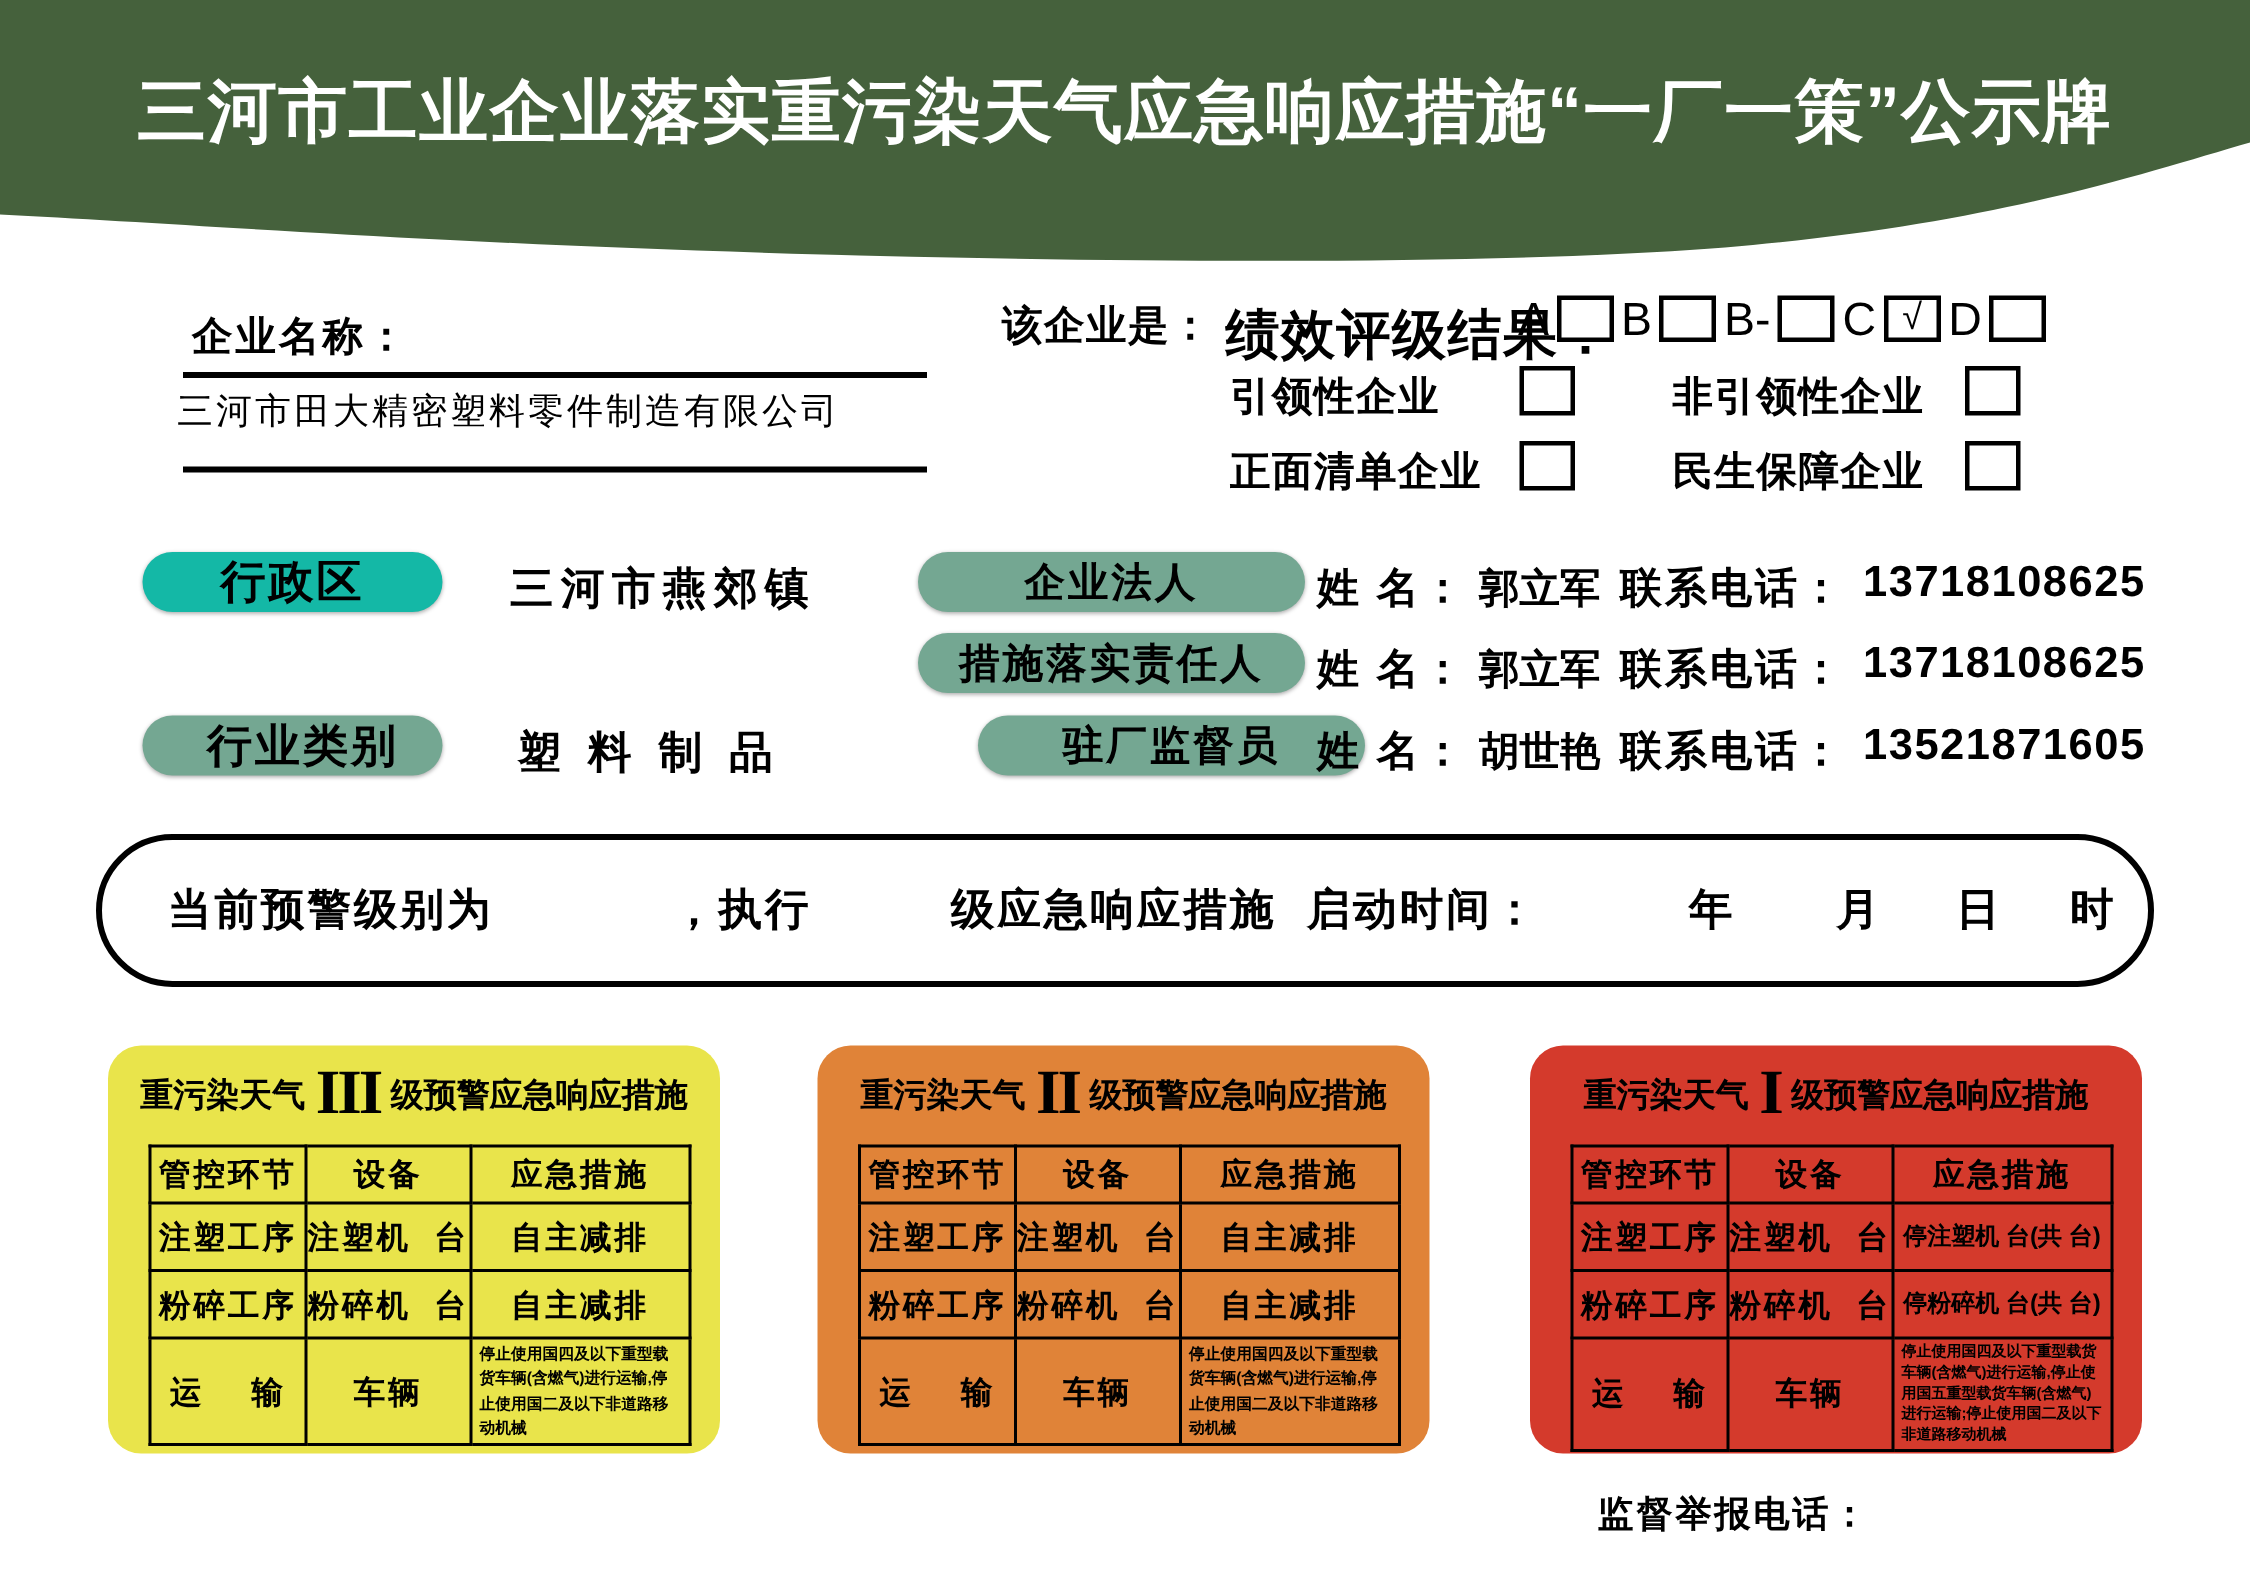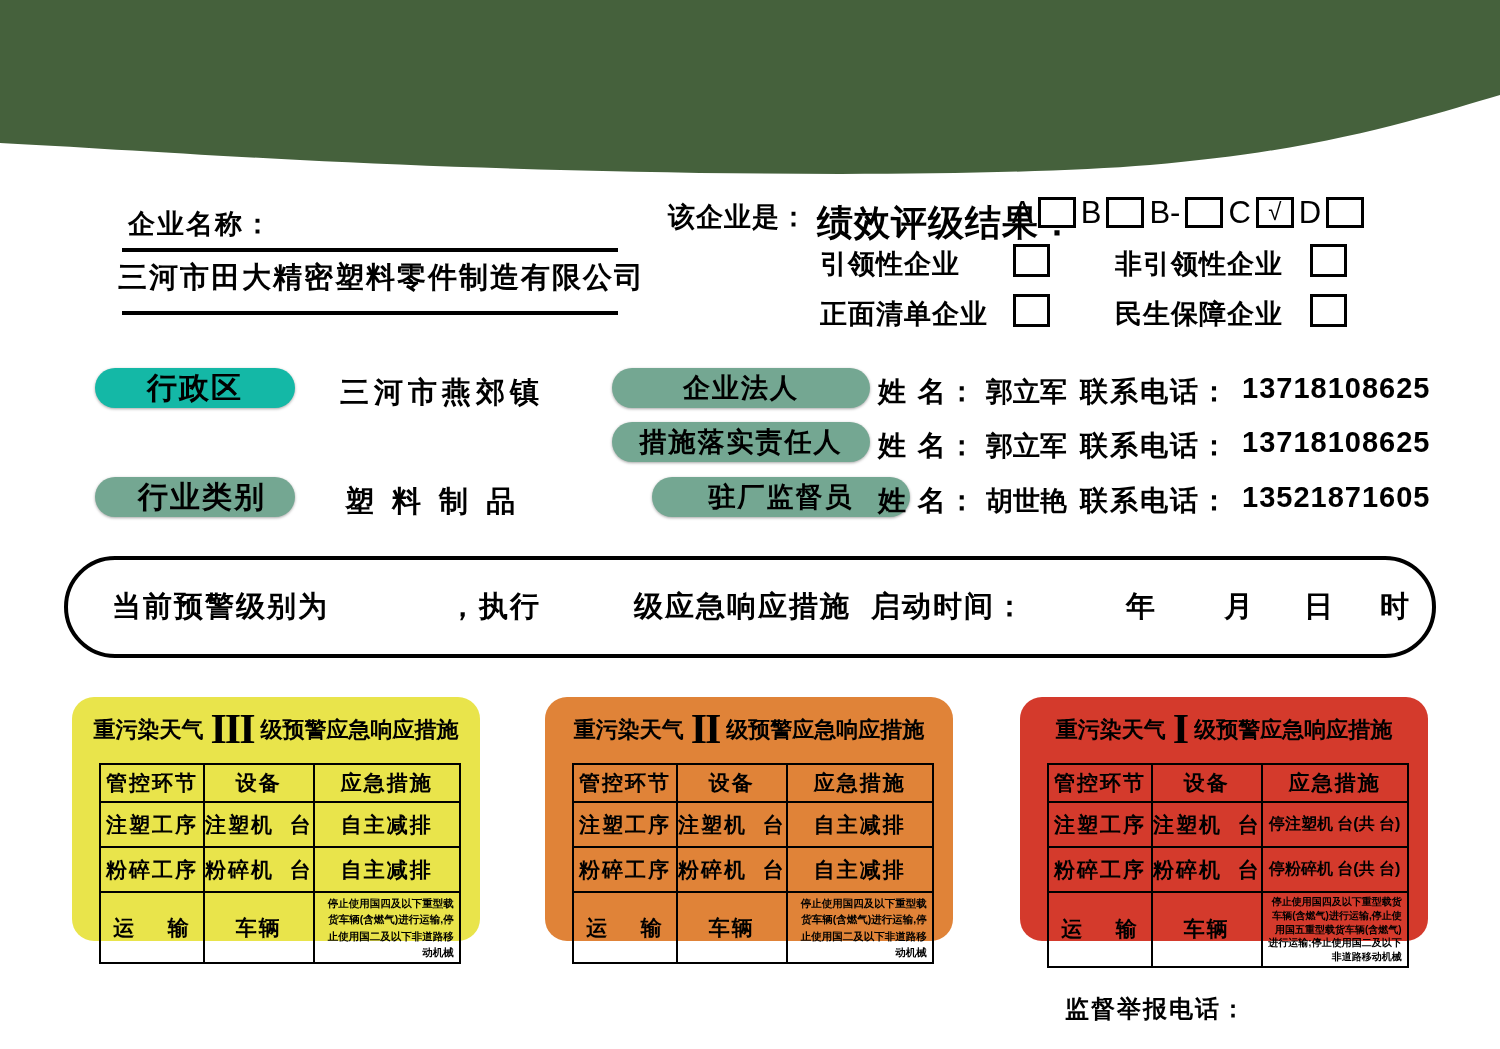--- a/index.html
+++ b/index.html
@@ -10,22 +10,22 @@
   
   .hdr{position:absolute;top:0;left:0;width:1500px;height:200px}
   .title{position:absolute;top:44px;left:0;width:100%;text-align:center;color:#fff;
          font-size:46px;font-weight:bold;letter-spacing:1px;white-space:nowrap}
 
   
   .ent-label{position:absolute;left:128px;top:206px;font-size:27px;font-weight:bold;letter-spacing:2px}
   .rule{position:absolute;height:4px;background:#000}
   .rule1{left:122px;top:248px;width:496px}
   .rule2{left:122px;top:311px;width:496px}
-  .ent-name{position:absolute;left:118px;top:258px;width:504px;text-align:center;
-            font-size:29px;font-weight:bold;letter-spacing:2px;white-space:nowrap}
+  .ent-name{position:absolute;left:118px;top:258px;width:504px;text-align:left;
+            font-size:24px;font-weight:normal;letter-spacing:2px;white-space:nowrap}
 
   
   .r-prefix{position:absolute;left:668px;top:199px;font-size:27px;font-weight:bold;letter-spacing:1px}
   .r-result{position:absolute;left:817px;top:199px;font-size:36px;font-weight:bold;letter-spacing:1px}
   .grades{position:absolute;left:1012px;top:193px;height:38px;display:flex;align-items:center;gap:5px}
   .grade-label{font-size:31px;line-height:1}
   .cbox{width:38px;height:31px;border:3px solid #000;display:flex;align-items:center;
         justify-content:center;font-size:24px;line-height:1;flex:none;background:#fff}
   .chk-label{position:absolute;font-size:27px;font-weight:bold;letter-spacing:1px;white-space:nowrap}
   .sbox{position:absolute;width:37px;height:33px;border:3px solid #000;background:#fff}
@@ -42,47 +42,48 @@
   .crow .plabel{position:absolute;left:468px;top:5px;font-size:28px;font-weight:bold;letter-spacing:2px}
   .crow .pval{position:absolute;left:630px;top:4px;font-size:29px;font-weight:bold;letter-spacing:1px}
 
   
   .alert{position:absolute;left:64px;top:556px;width:1372px;height:102px;border:4px solid #000;border-radius:51px;background:#fff}
   .alert span{position:absolute;top:50%;transform:translateY(-50%);font-size:29px;font-weight:bold;
               letter-spacing:2px;white-space:pre}
   .a1{left:44px}.a2{left:380px}.a3{left:566px}.a4{left:1058px}.a5{left:1156px}.a6{left:1236px}.a7{left:1312px}
 
   
-  .card{position:absolute;top:697px;width:408px;height:244px;border-radius:22px}
+  .card{position:absolute;top:697px;width:408px;height:272px;border-radius:22px}
   #card-y{left:72px}#card-o{left:545px}#card-r{left:1020px}
   .ctitle{position:absolute;top:18px;left:0;right:0;display:flex;align-items:center;justify-content:center;
           gap:7px;font-size:22px;font-weight:bold;white-space:nowrap}
   .roman{font-family:"Liberation Serif","DejaVu Serif",serif;font-size:42px;line-height:.7;
          font-weight:bold;letter-spacing:-2px}
   .ctable{position:absolute;left:27px;top:66px;border-collapse:collapse}
   .ctable th,.ctable td{border:2.5px solid #000;text-align:center;font-weight:bold;padding:0;white-space:pre}
   .ctable th{height:38px;font-size:21px;letter-spacing:2px}
   .ctable td{height:45px;font-size:21px;letter-spacing:2px}
   .c1{width:104px}.c2{width:100px}.c3{width:146px}
   tr.last td{height:64px}
-  td.small{font-size:10.5px;letter-spacing:0;text-align:right;line-height:1.55;padding:2px 5px;white-space:normal}
+  td.small{font-size:10.5px;letter-spacing:0;text-align:left;line-height:1.55;padding:2px 5px;white-space:normal}
   #card-r td.small{font-size:10px;line-height:1.38}
   td.mid{font-size:16px;letter-spacing:0}
 
   .footer{position:absolute;left:1065px;top:993px;font-size:24px;font-weight:bold;letter-spacing:2px}
 </style>
 </head>
 <body>
 
 <div id="board">
 
   <div class="hdr">
     <svg width="1500" height="200" viewBox="0 0 1500 200">
       <path d="M0,0 H1500 V95 C1430,115 1330,150 1150,165 C950,181 550,173 300,160 C180,154 80,147 0,143 Z" fill="#45613c"></path>
     </svg>
+    <div class="title">三河市工业企业落实重污染天气应急响应措施“一厂一策”公示牌</div>
   </div>
 
   <div class="ent-label">企业名称：</div>
   <div class="rule rule1"></div>
   <div class="ent-name">三河市田大精密塑料零件制造有限公司</div>
   <div class="rule rule2"></div>
 
   <div class="r-prefix">该企业是：</div>
   <div class="r-result">绩效评级结果：</div>
   <div class="grades">

